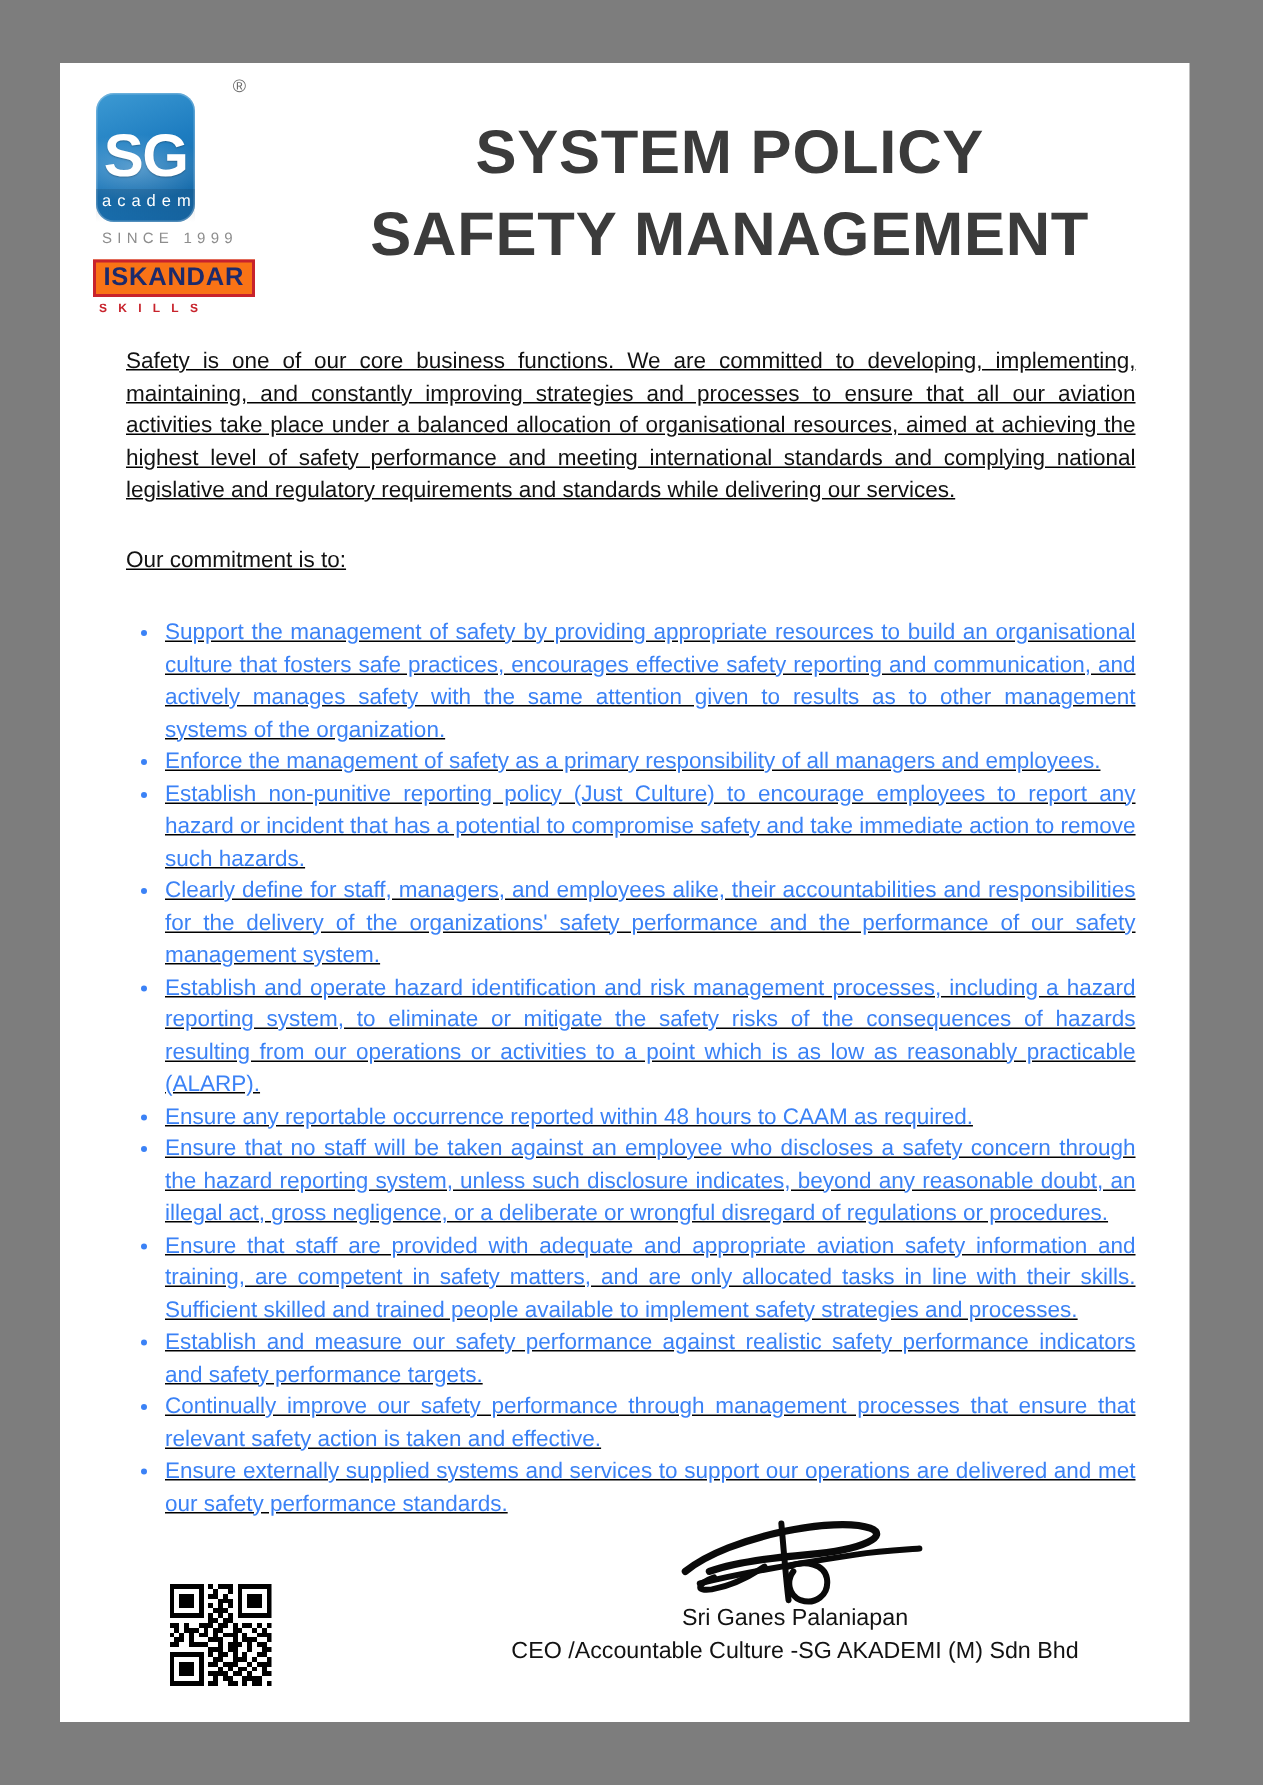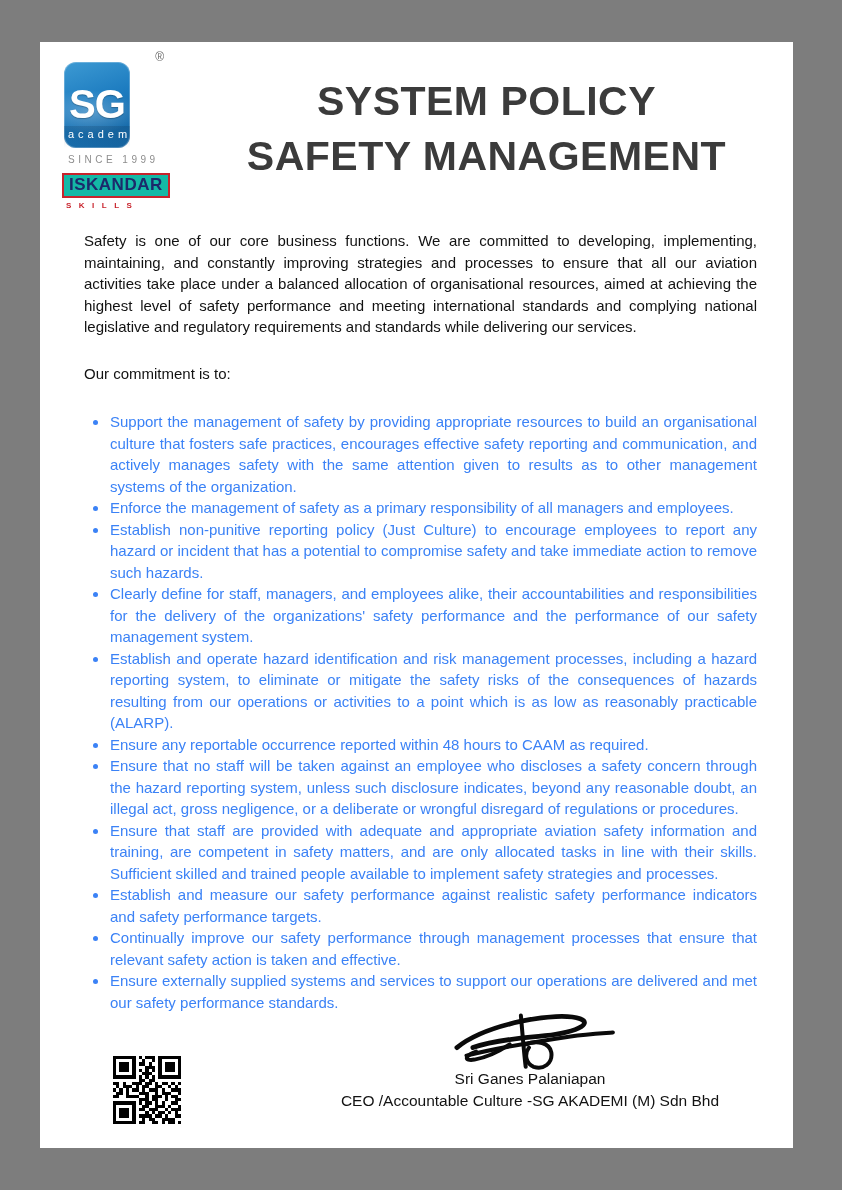--- a/index.html
+++ b/index.html
@@ -44,38 +44,38 @@
   }
   .registered {
     position:absolute; top:-12px; right:-14px;
     color:#6b6b6b; font-size:12px;
   }
   .since {
     color:#8d8d8d; font-size:10px; letter-spacing:3.5px;
     margin:6px 0 0 6px;
   }
   .iskandar-box {
-    display:inline-block; border:2px solid #c8232c; background:#14b8a6;
+    display:inline-block; border:2px solid #c8232c; background:#f97316;
     padding:0px 5px 1px 5px; margin:8px 0 0 0;
   }
   .iskandar-text {
     color:#1c2a6b; font-weight:bold; font-size:17px; letter-spacing:0.5px;
   }
   .skills-text {
     color:#c8232c; font-size:8px; font-weight:bold; letter-spacing:7.5px;
     margin:3px 0 0 4px;
   }
   .title-col { flex:1; text-align:center; padding:12px 10px 0 0; }
   .doc-title {
     color:#3b3b3b; font-weight:bold; font-size:41px; line-height:55px;
     letter-spacing:0.5px;
   }
 
   
-  .body-text { padding:20px 36px 0 44px; }
+  .body-text { padding:20px 36px 0 44px;text-decoration:underline; }
   .para {
     font-size:15px; line-height:21.5px; color:#121212;
     text-align:justify; margin-bottom:25px;
   }
   .commitment { margin-bottom:0; text-align:left; }
   ul.commitments {
     margin:27px 0 0 0; padding-left:25px;
   }
   ul.commitments li {
     font-size:15px; line-height:21.5px; color:#3b82f6;

